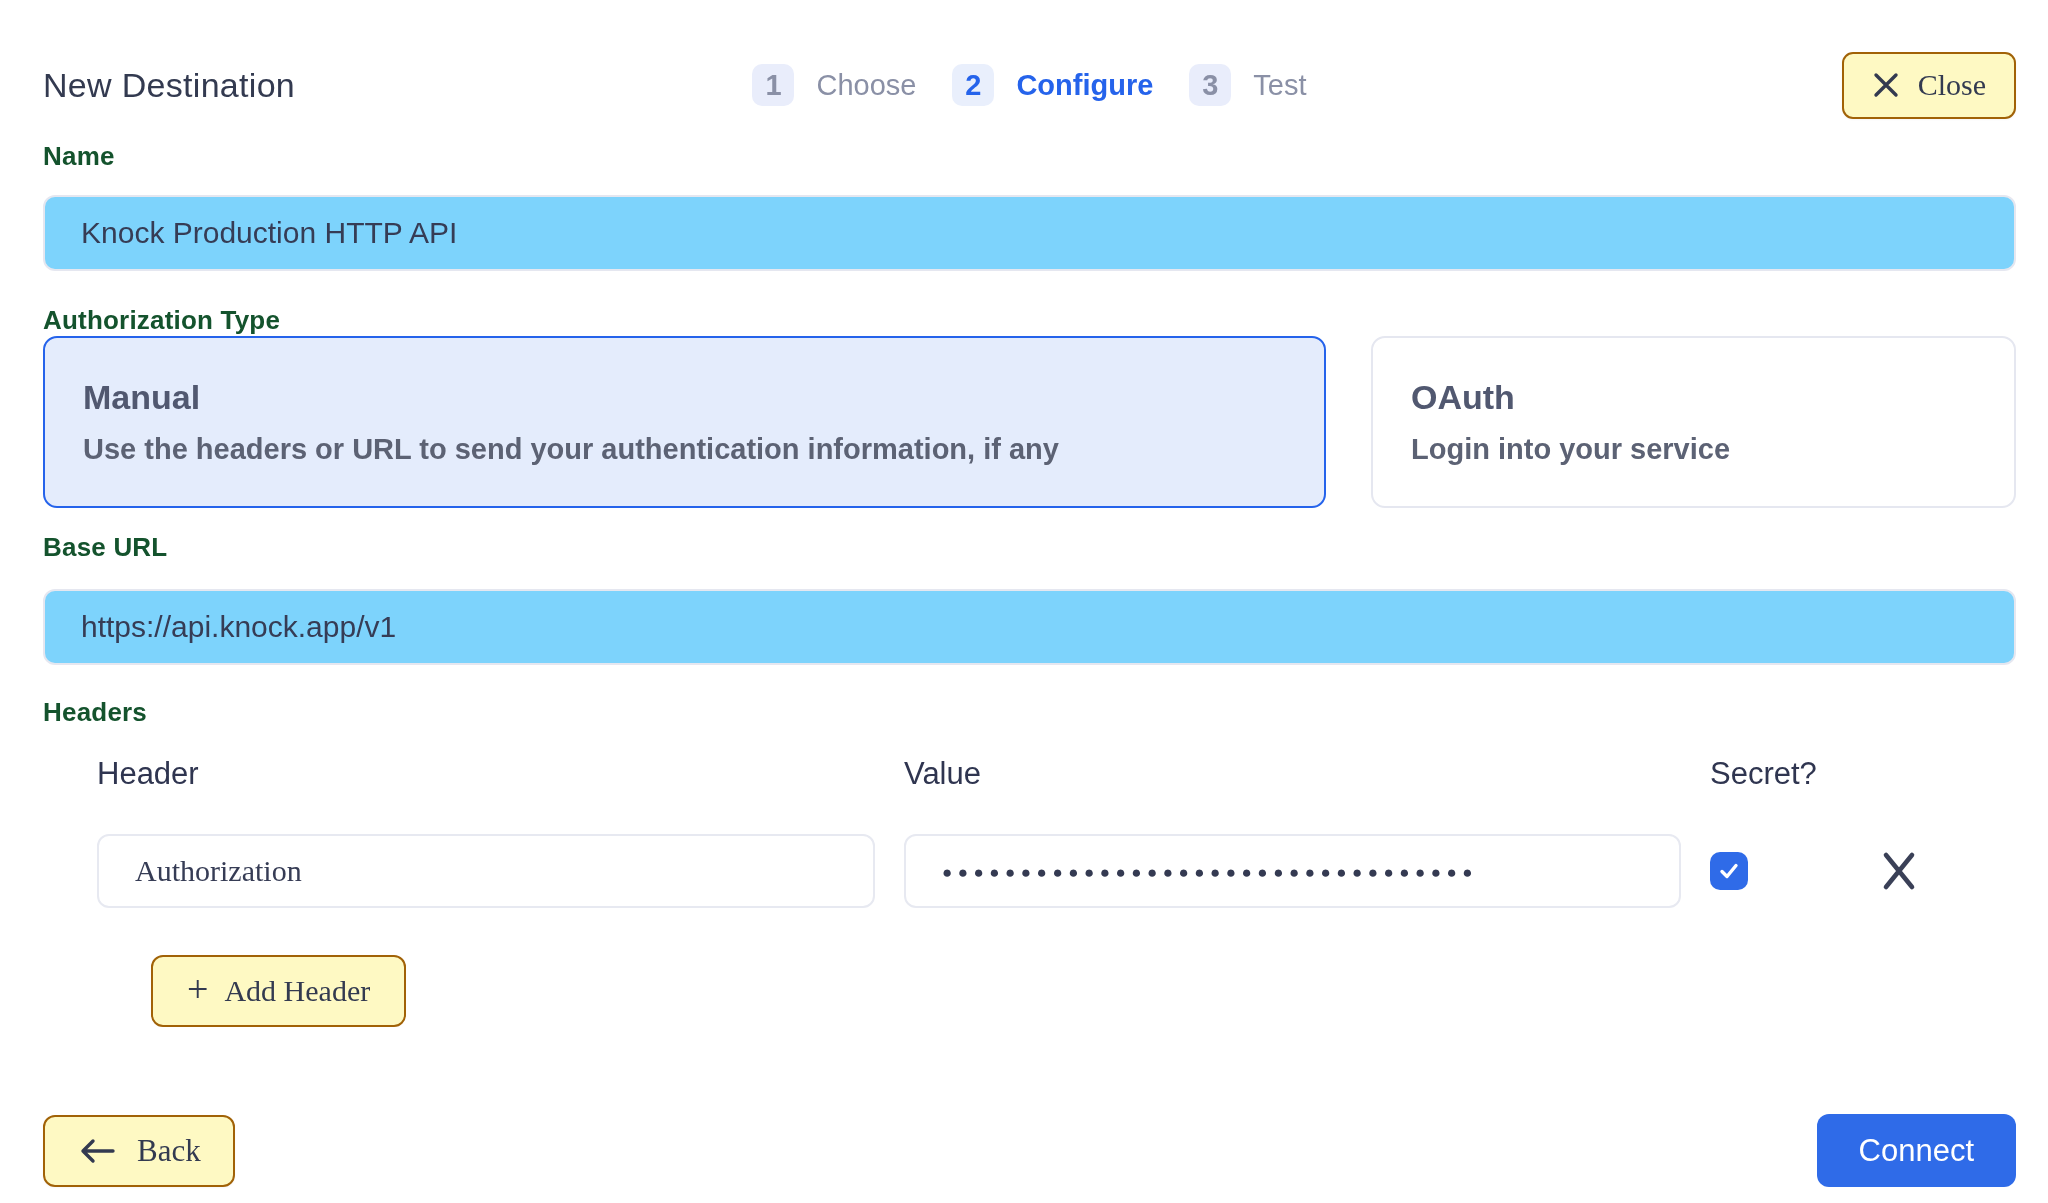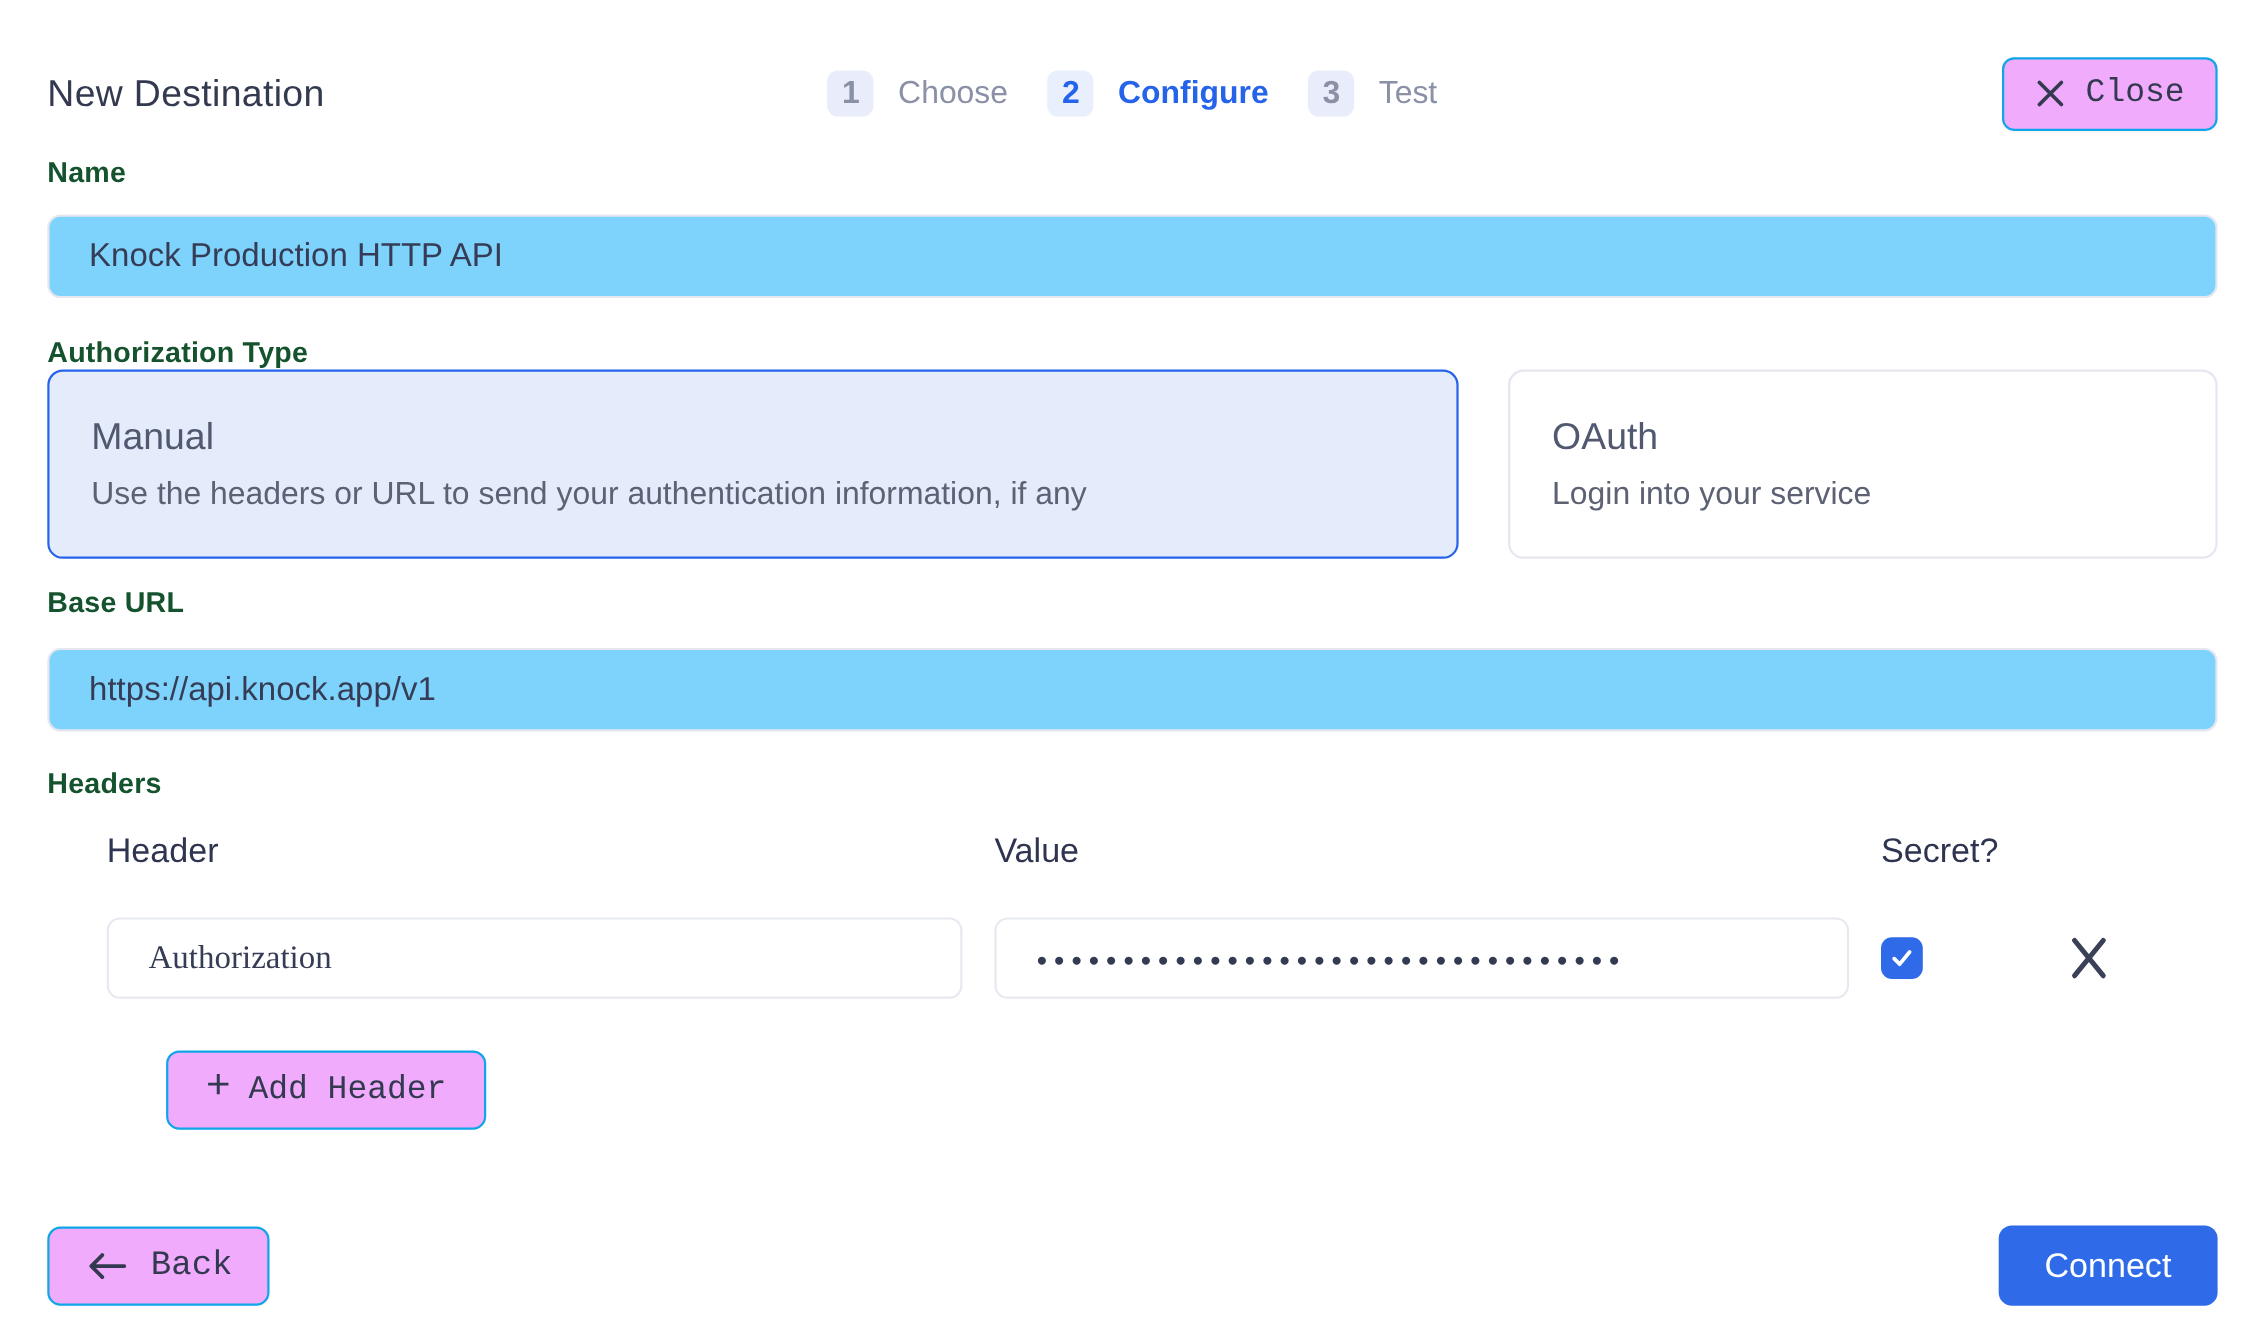--- a/index.html
+++ b/index.html
@@ -36,23 +36,23 @@
     background: #E9EDFB;
     color: #8A90A6;
     font-size: 29px; font-weight: 700;
     display: flex; align-items: center; justify-content: center;
   }
   .step-label { font-size: 29px; font-weight: 500; color: #8A90A6; }
   .step.active .step-badge { color: #2563EB; background: #E9EFFC; }
   .step.active .step-label { color: #2563EB; font-weight: 600; }
 
   .btn {
-    font-family: Liberation Mono, monospace;
-    background: #f0abfc;
-    border: 2px solid #0ea5e9;
+    font-family: Liberation Serif, serif;
+    background: #fef9c3;
+    border: 2px solid #a16207;
     border-radius: 11px;
     color: #333A50;
     display: inline-flex;
     align-items: center;
     cursor: pointer;
   }
   .close-btn {
     justify-self: end;
     height: 67px;
     padding: 0 28px;
@@ -101,20 +101,21 @@
     height: 172px;
     border: 2px solid #E5E7F0;
     border-radius: 14px;
     background: #ffffff;
     padding: 0 38px;
     display: flex;
     flex-direction: column;
     justify-content: center;
     gap: 16px;
     cursor: pointer;
+    font-weight: bold;
   }
   .auth-card.selected {
     background: #E4ECFC;
     border-color: #2563EB;
   }
   .auth-card-title { font-size: 34px; color: #515870; }
   .auth-card-desc  { font-size: 29px; color: #5C6274; }
 
   
   .headers-table { padding-left: 54px; }

